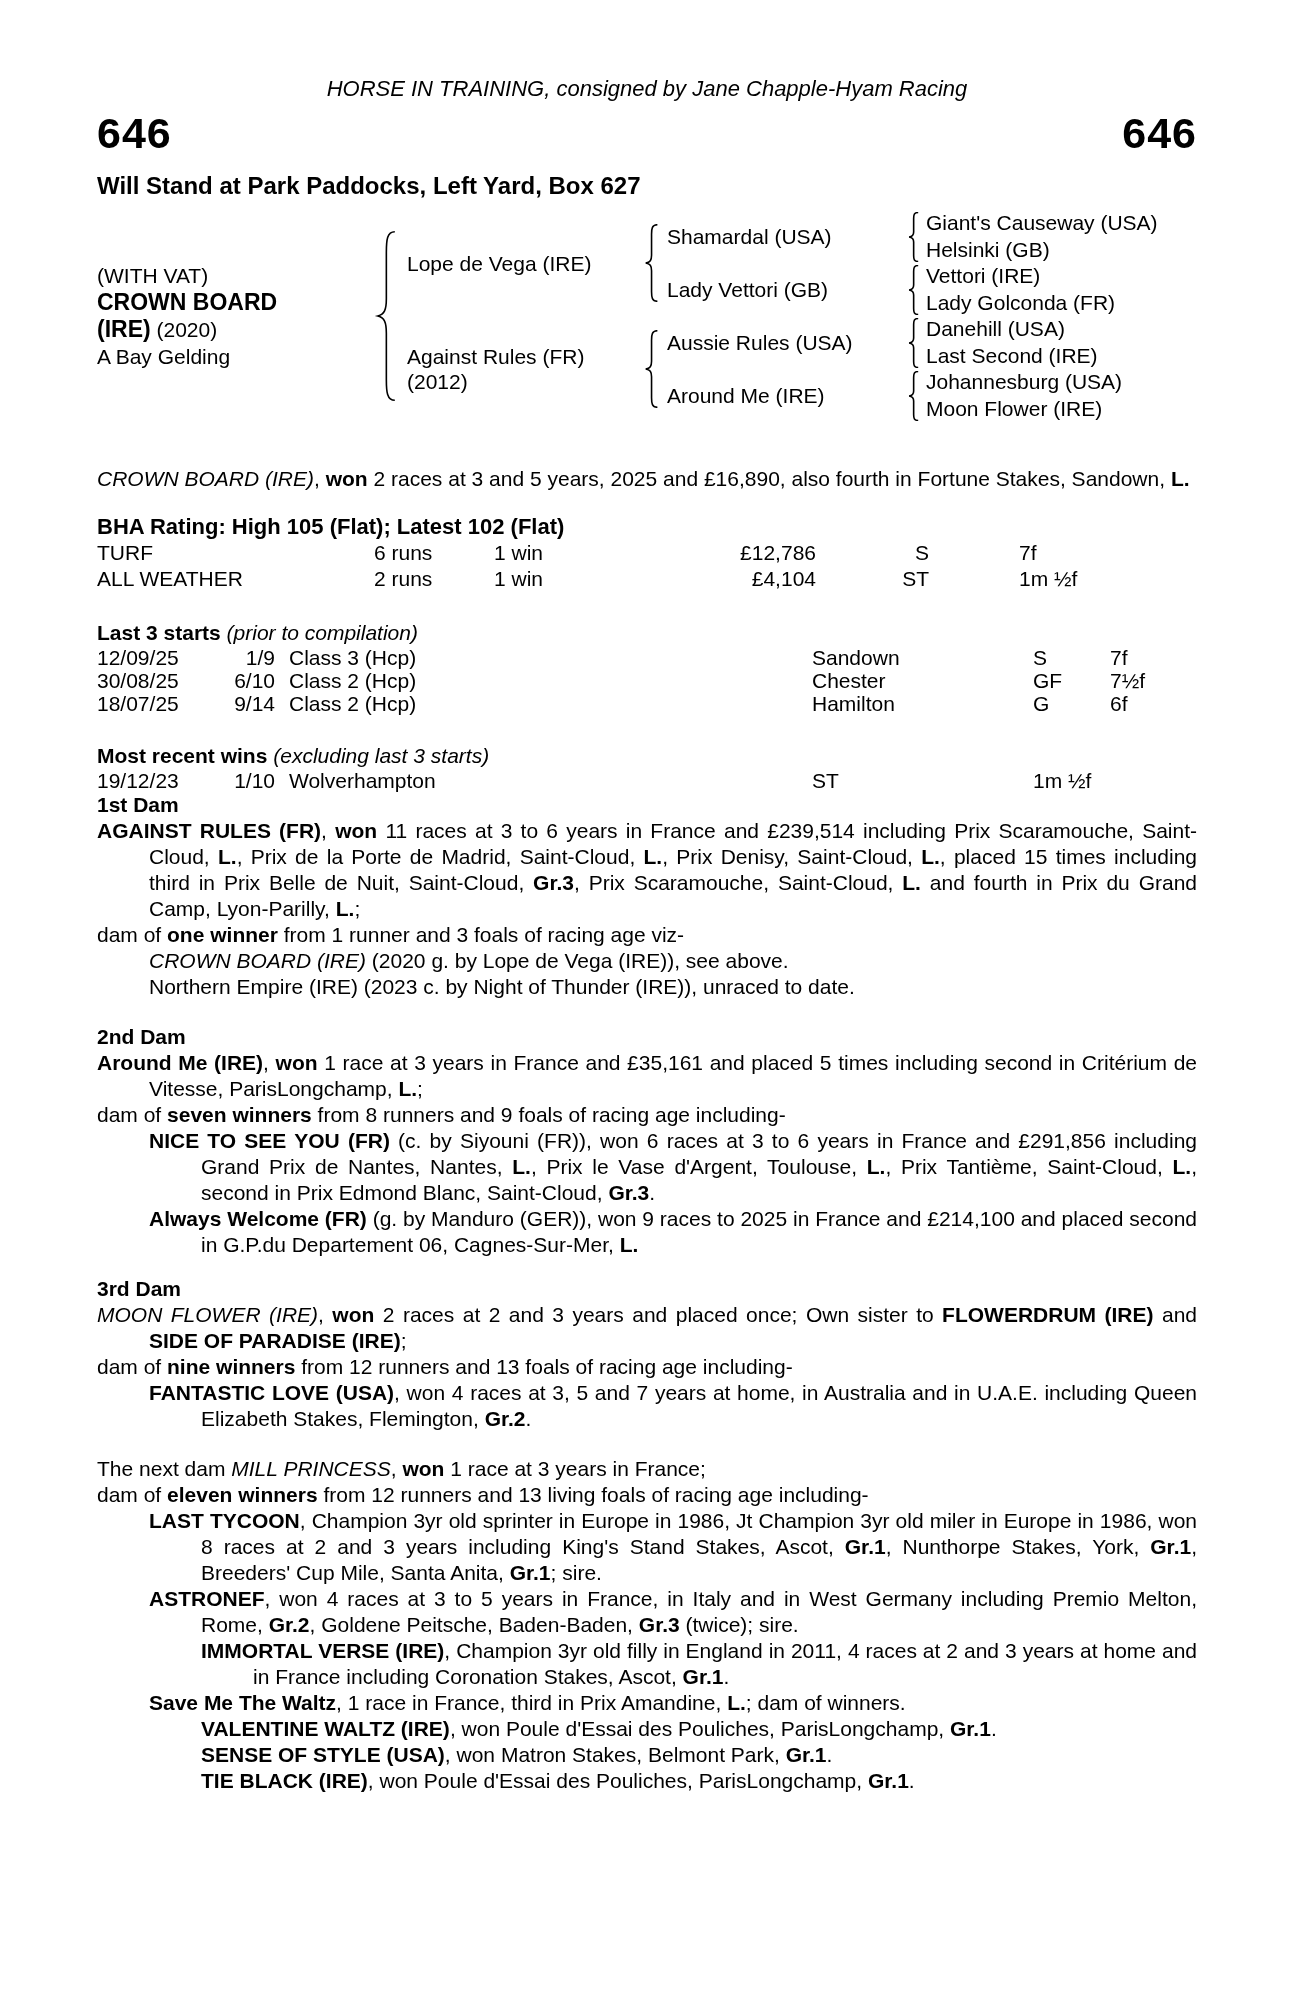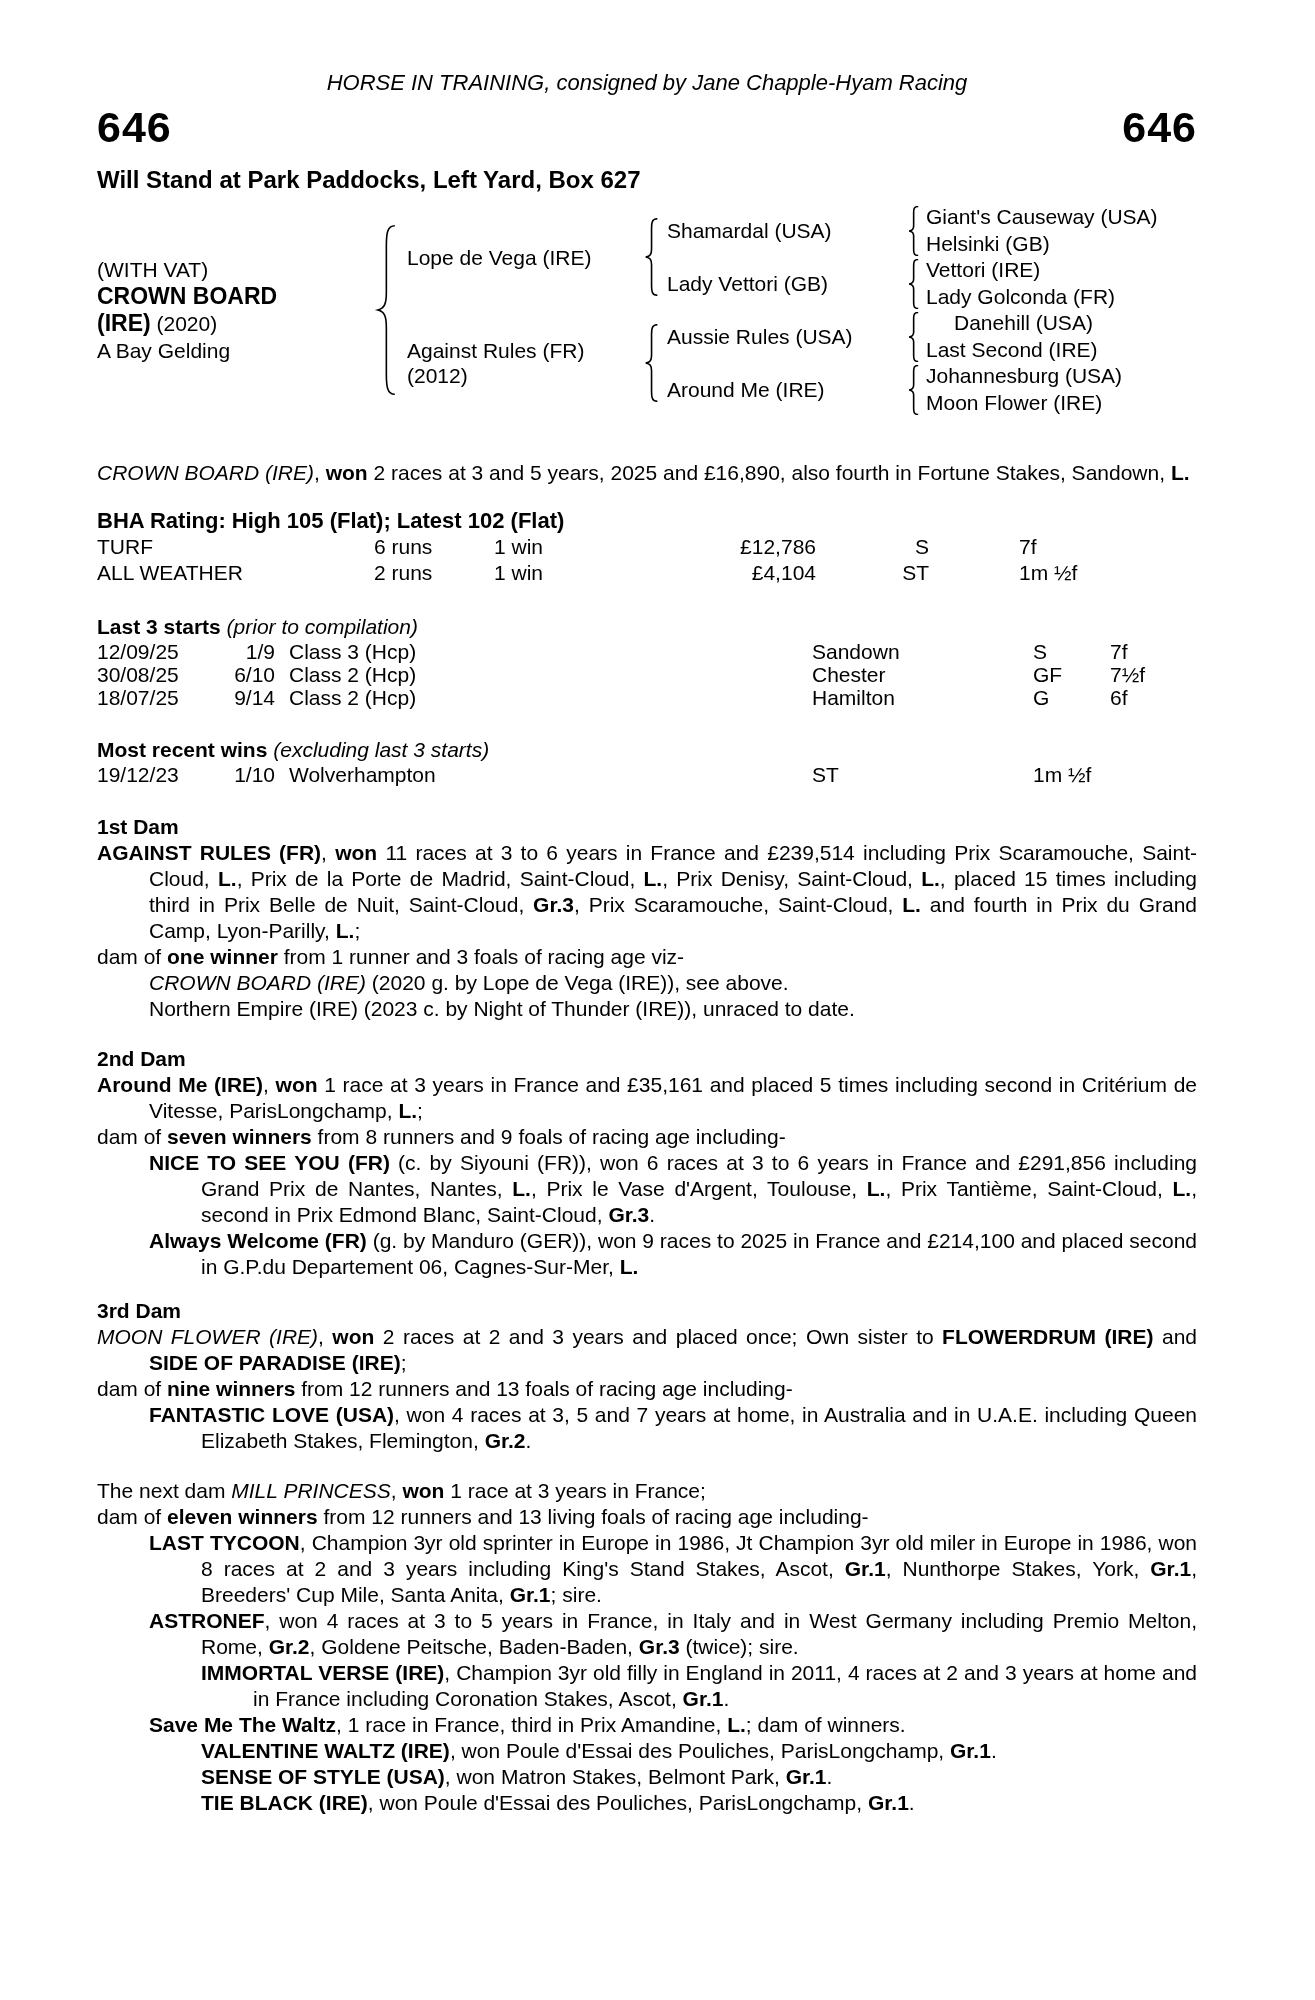--- a/index.html
+++ b/index.html
@@ -1,21 +1,21 @@
 <!DOCTYPE html>
 <html><head>
 <meta charset="utf-8">
 <style>
   html,body{margin:0;padding:0;}
   body{
     width:1315px;height:2000px;background:#ffffff;color:#000000;
     font-family:"Liberation Sans","DejaVu Sans",sans-serif;
     font-size:21px;line-height:26px;overflow:hidden;position:relative;
   }
-  .page{position:absolute;left:97px;top:70px;width:1100px;}
+  .page{position:absolute;left:97px;top:76px;width:1100px;}
   .catalogue-header{font-style:italic;text-align:center;font-size:22px;line-height:26px;}
   .lot-row{display:flex;justify-content:space-between;align-items:flex-start;margin-top:8px;height:46px;}
   .lot-number{font-weight:bold;font-size:43px;line-height:46px;letter-spacing:1px;}
   .stand-location{font-weight:bold;font-size:24px;line-height:28px;margin-top:16px;}
 
   
   .pedigree{display:grid;grid-template-columns:270px 40px 230px 30px 235px 24px 1fr;
             grid-template-rows:repeat(8,26.5px);margin-top:10px;}
   .subject{grid-column:1;grid-row:1/9;display:flex;flex-direction:column;justify-content:center;}
   .subject .vat{line-height:26px;}
@@ -31,40 +31,40 @@
   .bc-g2{grid-column:6;grid-row:3/5;}
   .bc-g3{grid-column:6;grid-row:5/7;}
   .bc-g4{grid-column:6;grid-row:7/9;}
   .gen2{grid-column:3;display:flex;flex-direction:column;justify-content:center;line-height:25px;}
   .g2-sire{grid-row:1/5;}
   .g2-dam{grid-row:5/9;}
   .gen3{grid-column:5;display:flex;align-items:center;white-space:nowrap;}
   .g3-1{grid-row:1/3;} .g3-2{grid-row:3/5;} .g3-3{grid-row:5/7;} .g3-4{grid-row:7/9;}
   .gen4{grid-column:7;display:flex;align-items:center;white-space:nowrap;}
   .g4-1{grid-row:1;} .g4-2{grid-row:2;} .g4-3{grid-row:3;} .g4-4{grid-row:4;}
-  .g4-5{grid-row:5;margin-left:28px;} .g4-6{grid-row:6;} .g4-7{grid-row:7;} .g4-8{grid-row:8;}
+  .g4-5{grid-row:5;} .g4-6{grid-row:6;} .g4-7{grid-row:7;} .g4-8{grid-row:8;}
 
   
   .para{margin:0;text-align:justify;}
   .lvl0{padding-left:52px;text-indent:-52px;}
   .lvl1{padding-left:104px;text-indent:-52px;}
   .lvl2{padding-left:156px;text-indent:-52px;}
   .section-heading{font-weight:bold;margin:0;}
   .race-note{margin-top:44px;}
   .bha-block{margin-top:22px;}
   .bha-heading{font-weight:bold;font-size:22px;line-height:26px;}
   .sum-row{display:grid;grid-template-columns:277px 120px 163px 159px 113px 1fr;line-height:26px;}
   .sum-prize{text-align:right;}
   .starts-block,.wins-block{margin-top:28px;}
   .tbl-heading{line-height:26px;}
   .tbl-heading .hb{font-weight:bold;}
   .tbl-heading .hi{font-style:italic;}
   .start-row{display:grid;grid-template-columns:100px 92px 523px 221px 77px 1fr;line-height:23px;}
   .pos-cell{text-align:right;padding-right:14px;}
-  .dam-section{margin-top:28px;}
+  .dam-section{}
   .dam-section-2{margin-top:24px;}
   .dam-section-3{margin-top:18px;}
   .tail-section{margin-top:24px;}
 
   .brace-svg path{stroke:#000;fill:none;stroke-width:1.6;}
 </style>
 </head>
 <body>
 
 <div class="page">

